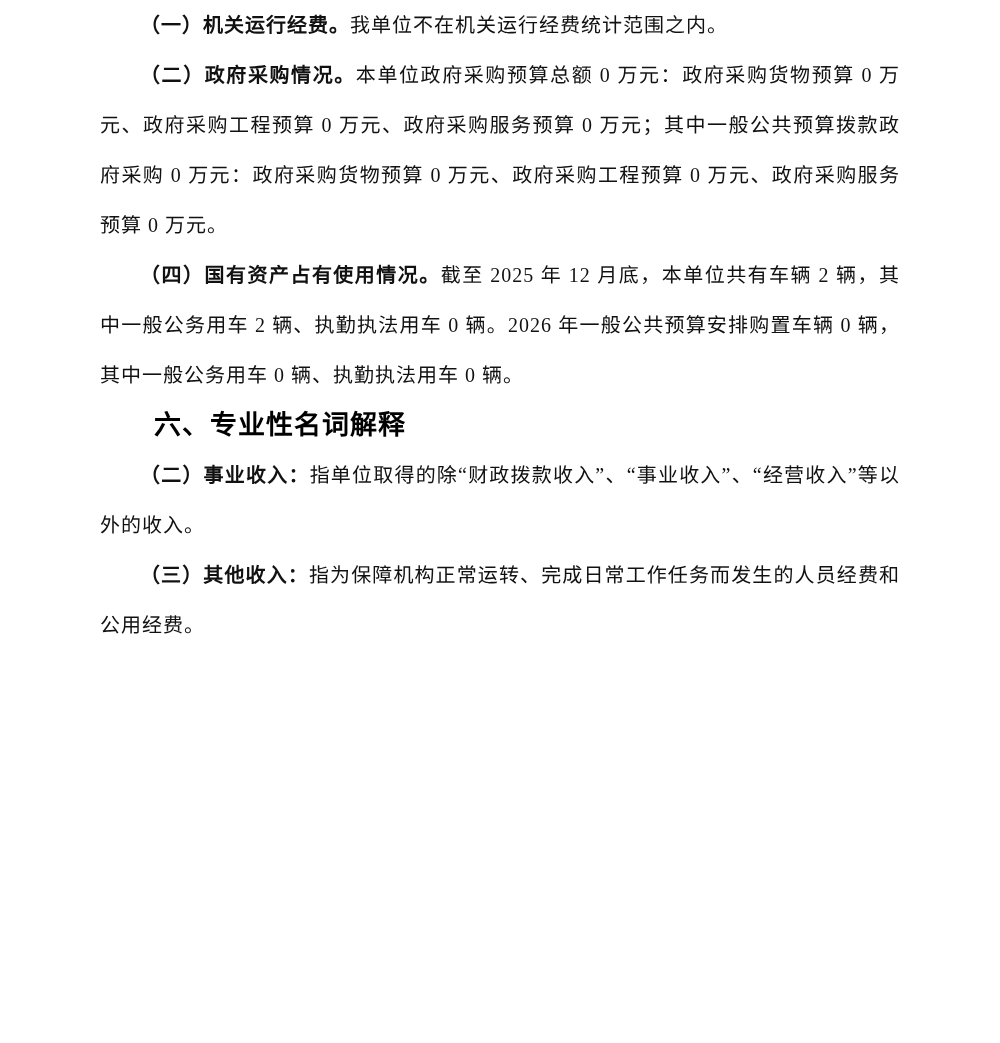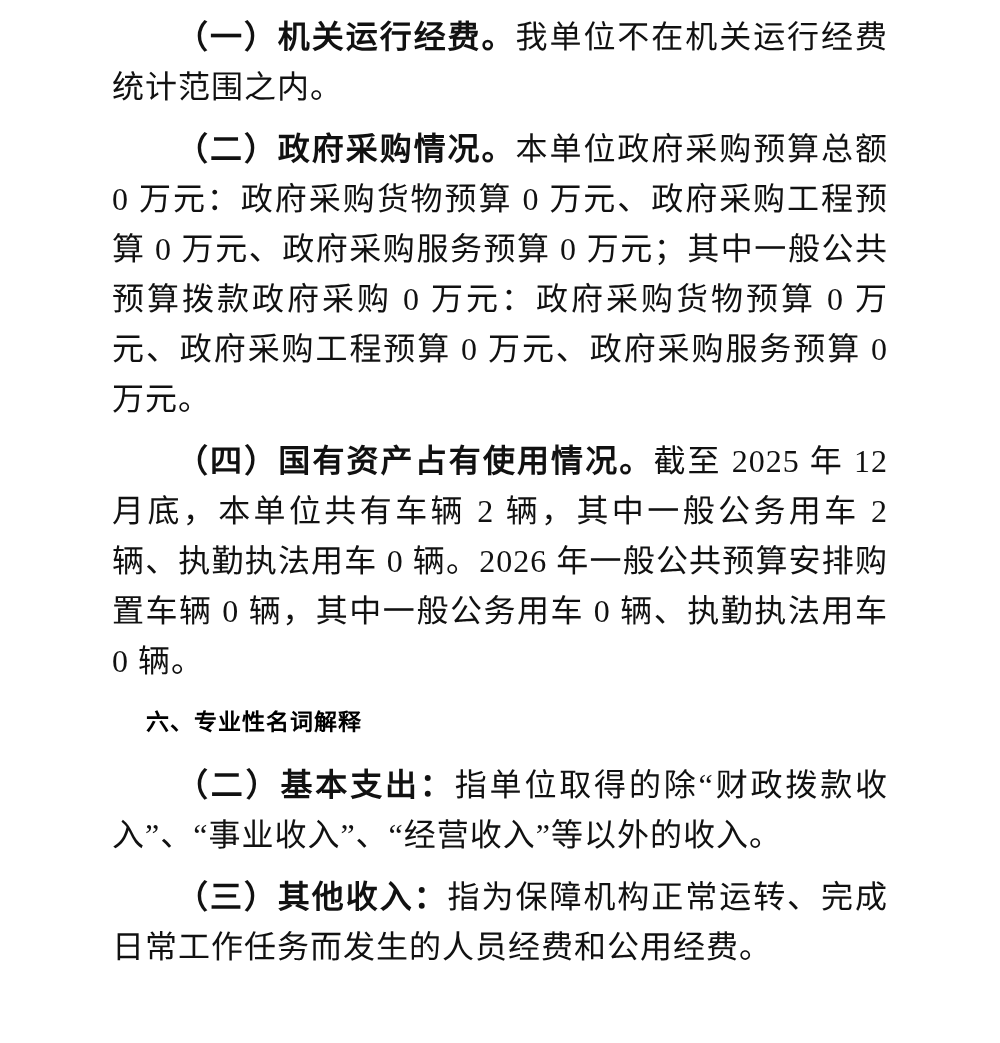--- a/index.html
+++ b/index.html
@@ -15,56 +15,56 @@
     font-family: "Liberation Serif", "DejaVu Serif", serif;
   }
   .page {
     box-sizing: border-box;
     width: 1000px;
     height: 1043px;
     padding: 0 100px;
     background: #ffffff;
   }
   .para {
-    margin: 12px;
-    font-size: 32px;
+    margin: 0;
+    font-size: 20px;
     line-height: 50px;
     letter-spacing: 1px;
     text-align: justify;
     text-justify: inter-ideograph;
     word-break: break-all;
     text-indent: 2em;
     font-family: "Liberation Serif", "DejaVu Serif", serif;
   }
   .para .lead {
     font-weight: bold;
   }
   .section-heading {
     margin: 0;
-    font-size: 23px;
+    font-size: 27px;
     line-height: 50px;
     letter-spacing: 1px;
     text-indent: 2em;
     font-weight: bold;
-    font-family: Liberation Serif, serif;
+    font-family: Liberation Sans, sans-serif;
     color: #000000;
   }
 </style>
 </head>
 <body>
 
 <div class="page">
 
   <p class="para"><span class="lead">（一）机关运行经费。</span><span class="body-text">我单位不在机关运行经费统计范围之内。</span></p>
 
   <p class="para"><span class="lead">（二）政府采购情况。</span><span class="body-text">本单位政府采购预算总额 0 万元：政府采购货物预算 0 万元、政府采购工程预算 0 万元、政府采购服务预算 0 万元；其中一般公共预算拨款政府采购 0 万元：政府采购货物预算 0 万元、政府采购工程预算 0 万元、政府采购服务预算 0 万元。</span></p>
 
 
   <p class="para"><span class="lead">（四）国有资产占有使用情况。</span><span class="body-text">截至 2025 年 12 月底，本单位共有车辆 2 辆，其中一般公务用车 2 辆、执勤执法用车 0 辆。2026 年一般公共预算安排购置车辆 0 辆，其中一般公务用车 0 辆、执勤执法用车 0 辆。</span></p>
 
   <h2 class="section-heading">六、专业性名词解释</h2>
 
 
-  <p class="para"><span class="lead">（二）基本支出：</span><span class="body-text">指单位取得的除“财政拨款收入”、“事业收入”、“经营收入”等以外的收入。</span></p>
+  <p class="para"><span class="lead">（二）事业收入：</span><span class="body-text">指单位取得的除“财政拨款收入”、“事业收入”、“经营收入”等以外的收入。</span></p>
 
   <p class="para"><span class="lead">（三）其他收入：</span><span class="body-text">指为保障机构正常运转、完成日常工作任务而发生的人员经费和公用经费。</span></p>
 
 </div>
 
 </body></html>

